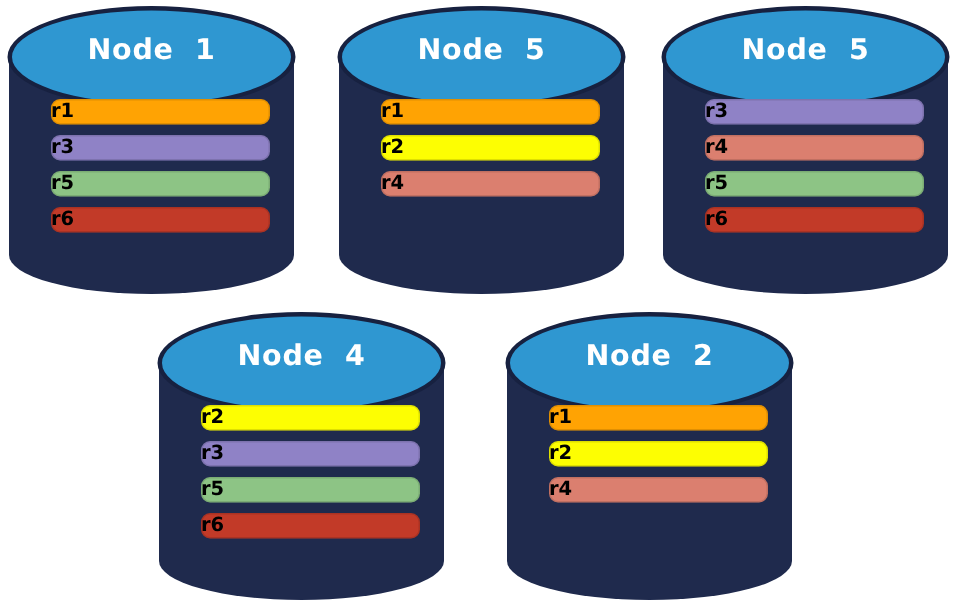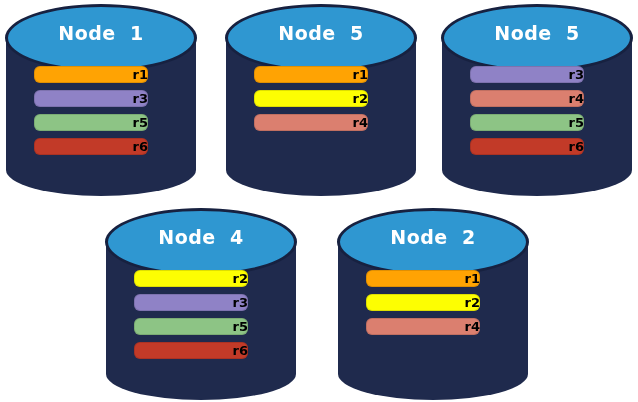--- a/index.html
+++ b/index.html
@@ -58,25 +58,25 @@
     white-space: pre;
     letter-spacing: 0.5px;
   }
   .bars {
     position: absolute;
     left: 29px;
     top: 62px;
     width: 134px;
   }
   .bar {
-    width: 114px;
+    width: 146px;
     height: 17px;
     margin-bottom: 7px;
     border-radius: 6px;
-    text-align: right;
+    text-align: left;
     font-size: 13px;
     font-weight: bold;
     line-height: 17px;
     color: #000000;
     box-shadow: inset 0 0 0 1px rgba(0,0,0,0.12);
   }
 </style>
 </head>
 <body>
 

